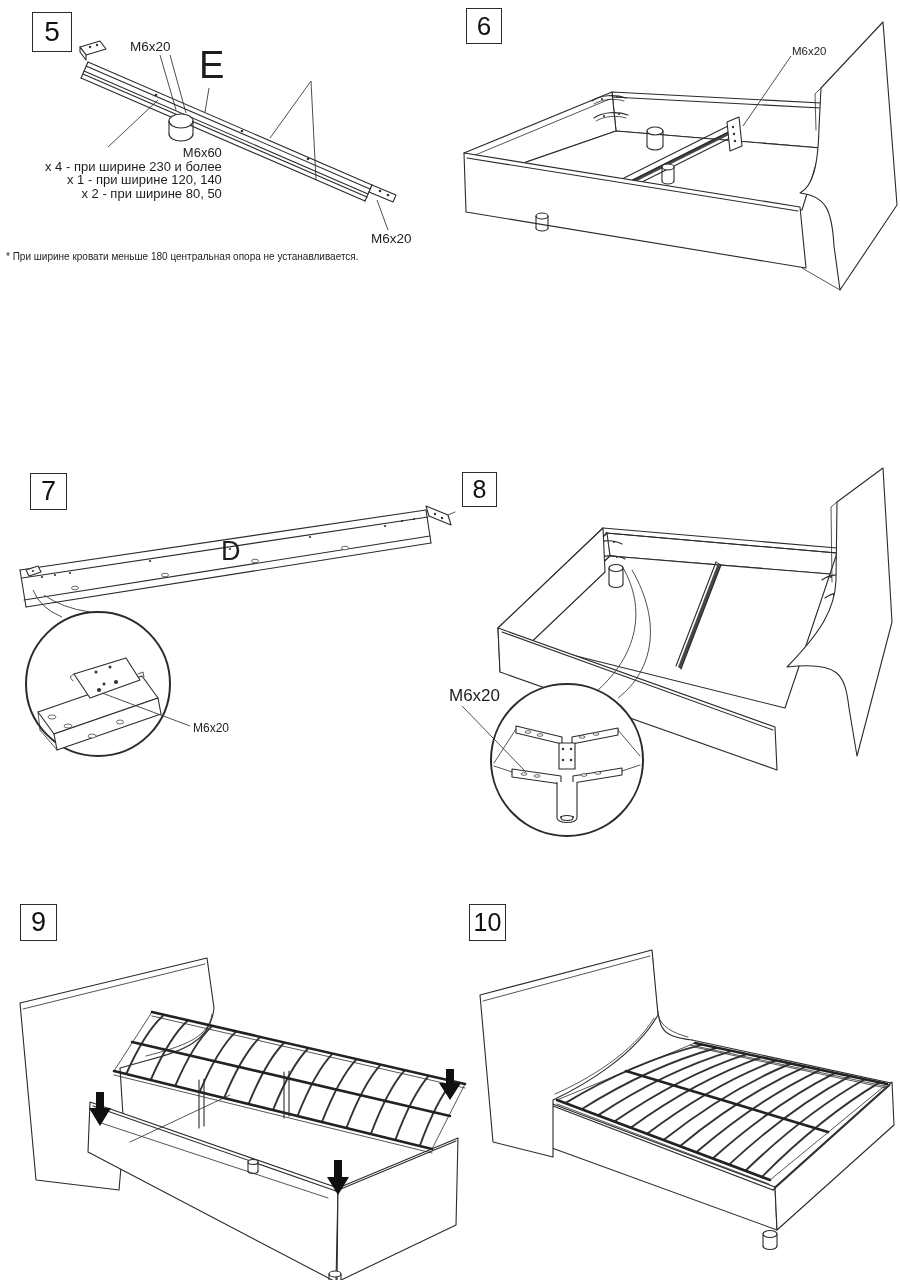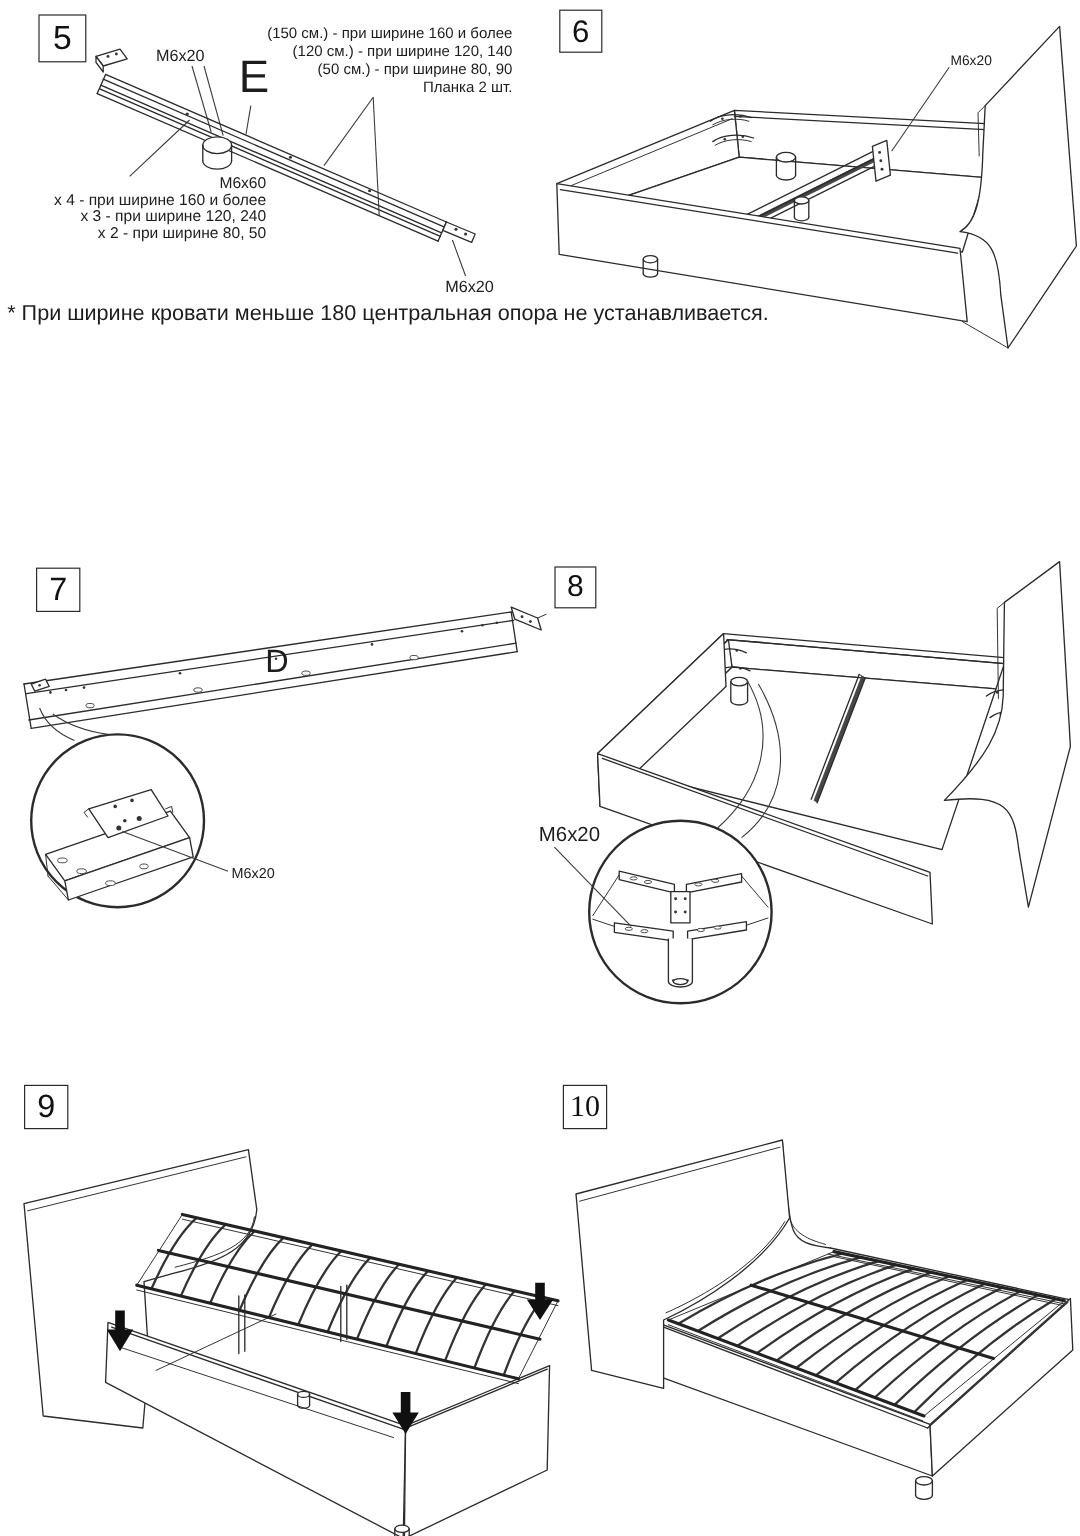--- a/index.html
+++ b/index.html
@@ -72,37 +72,31 @@
       <ellipse class="lnw" cx="181" cy="121" rx="12" ry="7"></ellipse>
       <line class="ln" x1="169" y1="121" x2="169" y2="134"></line>
       <line class="ln" x1="193" y1="121" x2="193" y2="134"></line>
       <path class="ln" d="M 169,134 A 12,7 0 0 0 193,134"></path>
     </g>
   </svg>
 
   <div class="lbl" style="left:130px;top:39px;font-size:13.5px;">M6x20</div>
   <div class="lbl" style="left:199px;top:44px;font-size:38px;">E</div>
 
-  <div class="lbl blockR" style="left:205px;top:21px;width:222px;">
-    <div>(150 см.) - при ширине 160 и более</div>
-    <div>(120 см.) - при ширине 120, 140</div>
-    <div>(50 см.) - при ширине 80, 90</div>
-    <div>Планка 2 шт.</div>
-  </div>
 
   <div class="lbl blockL" style="left:45px;top:146px;">
     <div>M6x60</div>
-    <div>x 4 - при ширине 160 и более</div>
-    <div>x 3 - при ширине 120, 240</div>
+    <div>x 4 - при ширине 230 и более</div>
+    <div>x 1 - при ширине 120, 140</div>
     <div>x 2 - при ширине 80, 50</div>
   </div>
 
   <div class="lbl" style="left:371px;top:231px;font-size:13.5px;">M6x20</div>
 
-  <div class="lbl" style="left:6px;top:251px;font-size:18px;">* При ширине кровати меньше 180 центральная опора не устанавливается.</div>
+  <div class="lbl" style="left:6px;top:251px;font-size:10px;">* При ширине кровати меньше 180 центральная опора не устанавливается.</div>
 
   <div class="step-box" style="left:466px;top:8px;width:36px;height:36px;font-size:26px;">
     <span>6</span>
   </div>
 
   <svg class="art" style="left:450px;top:0;" width="450" height="320" viewBox="0 0 450 320">
 
     <path class="lnw" d="M 162,92 L 371,103 L 371,148 L 166,131 Z"></path>
     <path class="lnw" d="M 162,92 L 14,153 L 30,178 L 166,131 Z"></path>
     <path class="lnw" d="M 166,131 L 371,148 L 352,210 L 30,178 Z"></path>
@@ -375,21 +369,21 @@
       <line class="ln" x1="204" y1="189" x2="204" y2="236"></line>
       <line class="ln" x1="284" y1="182" x2="284" y2="228"></line>
       <line class="ln" x1="289" y1="181" x2="289" y2="226"></line>
     </g>
 
     <polygon class="arrow" points="96,202 104,202 104,218 111,218 100,236 89,218 96,218"></polygon>
     <polygon class="arrow" points="334,270 342,270 342,287 349,287 338,305 327,287 334,287"></polygon>
     <polygon class="arrow" points="446,179 454,179 454,193 461,193 450,210 439,193 446,193"></polygon>
   </svg>
 
-  <div class="step-box" style="left:469px;top:904px;width:37px;height:37px;font-size:25px;font-family:Liberation Serif, serif;">
+  <div class="step-box" style="left:469px;top:904px;width:37px;height:37px;font-size:25px;">
     <span>10</span>
   </div>
 
   <svg class="art" id="art10" style="left:455px;top:890px;" width="445" height="390" viewBox="0 0 445 390">
 
     <path class="ln" d="M 197,62 C 200,100 202,125 206,135 C 210,145 220,148 237,150"></path>
     <path class="ln thin" d="M 203,125 C 206,137 218,143 233,147"></path>
     <line class="ln" x1="237" y1="150" x2="436" y2="193"></line>
     <line class="ln thin" x1="235" y1="155" x2="434" y2="197"></line>
 

